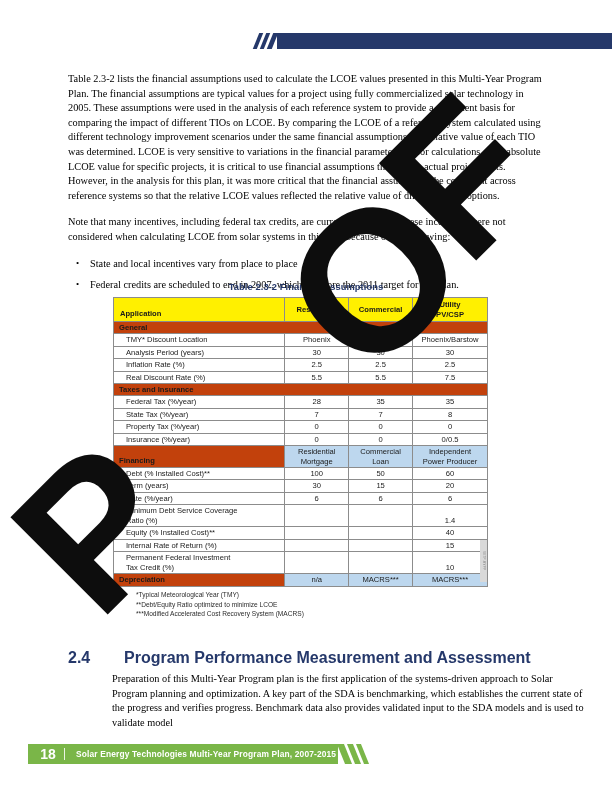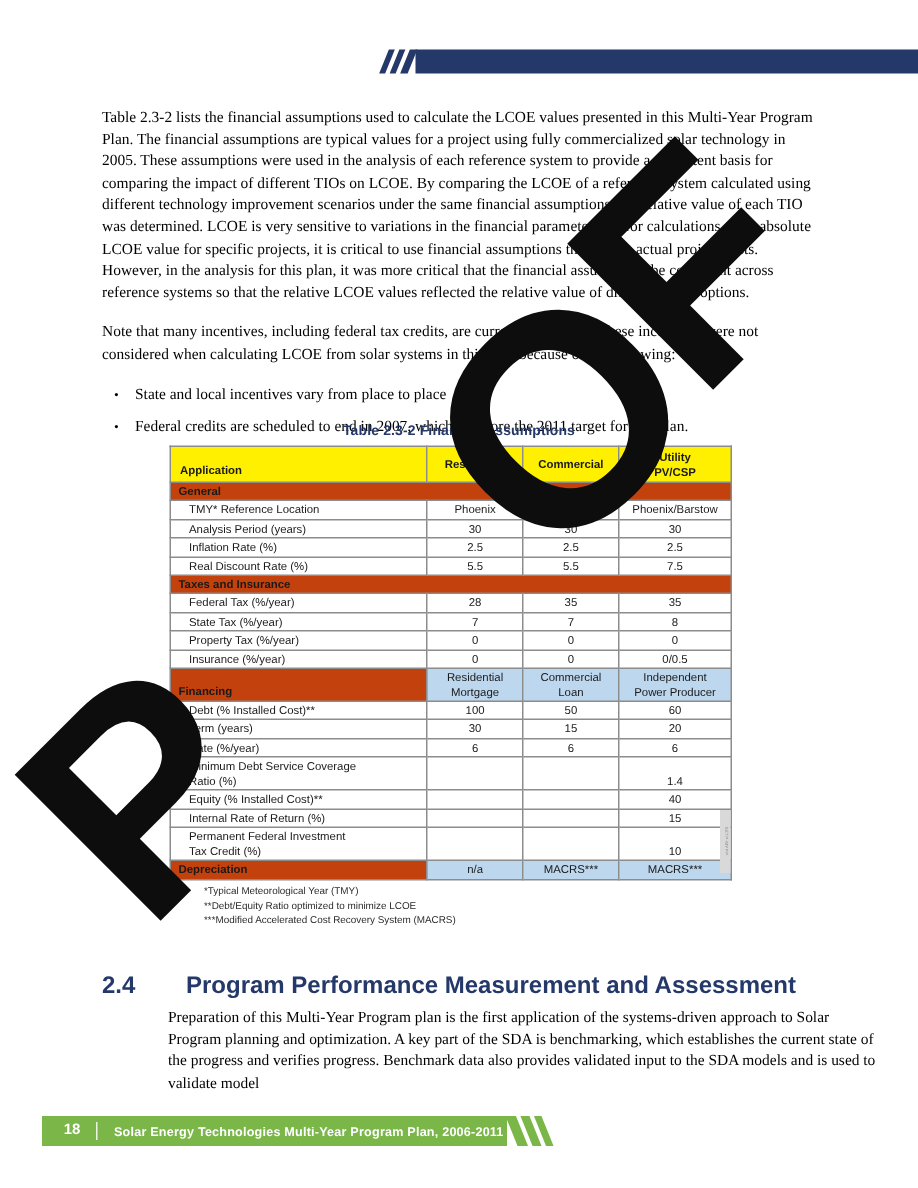--- a/index.html
+++ b/index.html
@@ -185,21 +185,21 @@
     position: absolute; left: 28px; top: 0;
     width: 310px; height: 20px;
     background: #7ab648;
   }
   .ftr-page {
     position: absolute; left: 34px; top: 0;
     width: 28px; height: 20px;
     line-height: 20px; text-align: center;
     color: #fff; font-weight: bold;
     font-family: "Liberation Sans", sans-serif;
-    font-size: 10px;
+    font-size: 14px;
   }
   .ftr-div {
     position: absolute; left: 64px; top: 4px;
     width: 1px; height: 12px; background: #ffffff; opacity: .85;
   }
   .ftr-title {
     position: absolute; left: 76px; top: 0;
     height: 20px; line-height: 20px;
     color: #fff; font-weight: bold;
     font-family: "Liberation Sans", sans-serif;
@@ -281,21 +281,21 @@
         <span>PV/CSP</span>
       </th>
     </tr>
   </thead>
   <tbody>
 
     <tr>
       <td class="section" colspan="4">General</td>
     </tr>
     <tr>
-      <td class="lbl">TMY* Reference Location</td>
+      <td class="lbl">TMY* Discount Location</td>
       <td class="val">Phoenix</td>
       <td class="val">Phoenix</td>
       <td class="val">Phoenix/Barstow</td>
     </tr>
     <tr>
       <td class="lbl">Analysis Period (years)</td>
       <td class="val">30</td>
       <td class="val">30</td>
       <td class="val">30</td>
     </tr>
@@ -423,21 +423,21 @@
 
 <div id="sec-heading">
   <span class="num">2.4</span><span>Program Performance Measurement and Assessment</span>
 </div>
 <p class="para" id="sec-para">Preparation of this Multi-Year Program plan is the first application of the systems-driven approach to Solar Program planning and optimization. A key part of the SDA is benchmarking, which establishes the current state of the progress and verifies progress. Benchmark data also provides validated input to the SDA models and is used to validate model</p>
 
 <div id="footer">
   <div class="ftr-bar"></div>
   <div class="ftr-page">18</div>
   <div class="ftr-div"></div>
-  <div class="ftr-title">Solar Energy Technologies Multi-Year Program Plan, 2006-2011</div>
+  <div class="ftr-title">Solar Energy Technologies Multi-Year Program Plan, 2007-2015</div>
   <div class="ftr-chev f1"></div>
   <div class="ftr-chev f2"></div>
   <div class="ftr-chev f3"></div>
 </div>
 
 <div id="watermark">
   <div class="wm-glyph" id="wm-P">P</div>
   <div class="wm-glyph" id="wm-O">O</div>
   <div class="wm-glyph" id="wm-F">F</div>
 </div>

